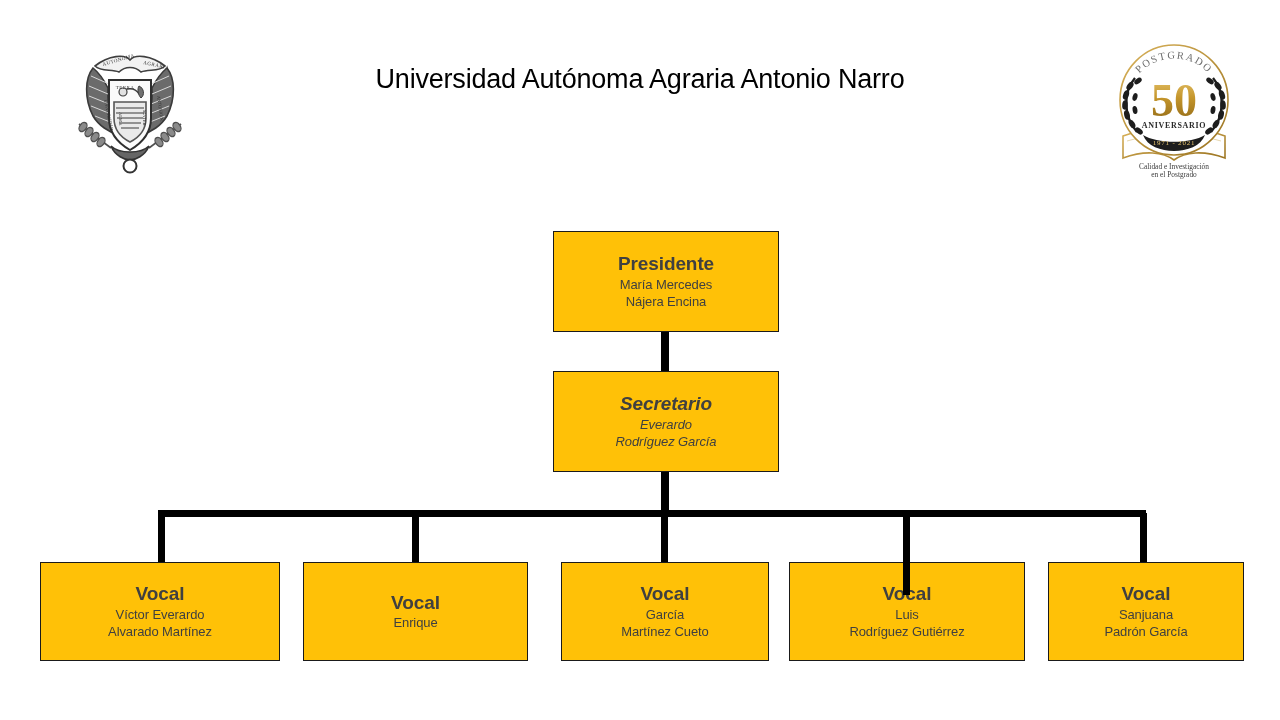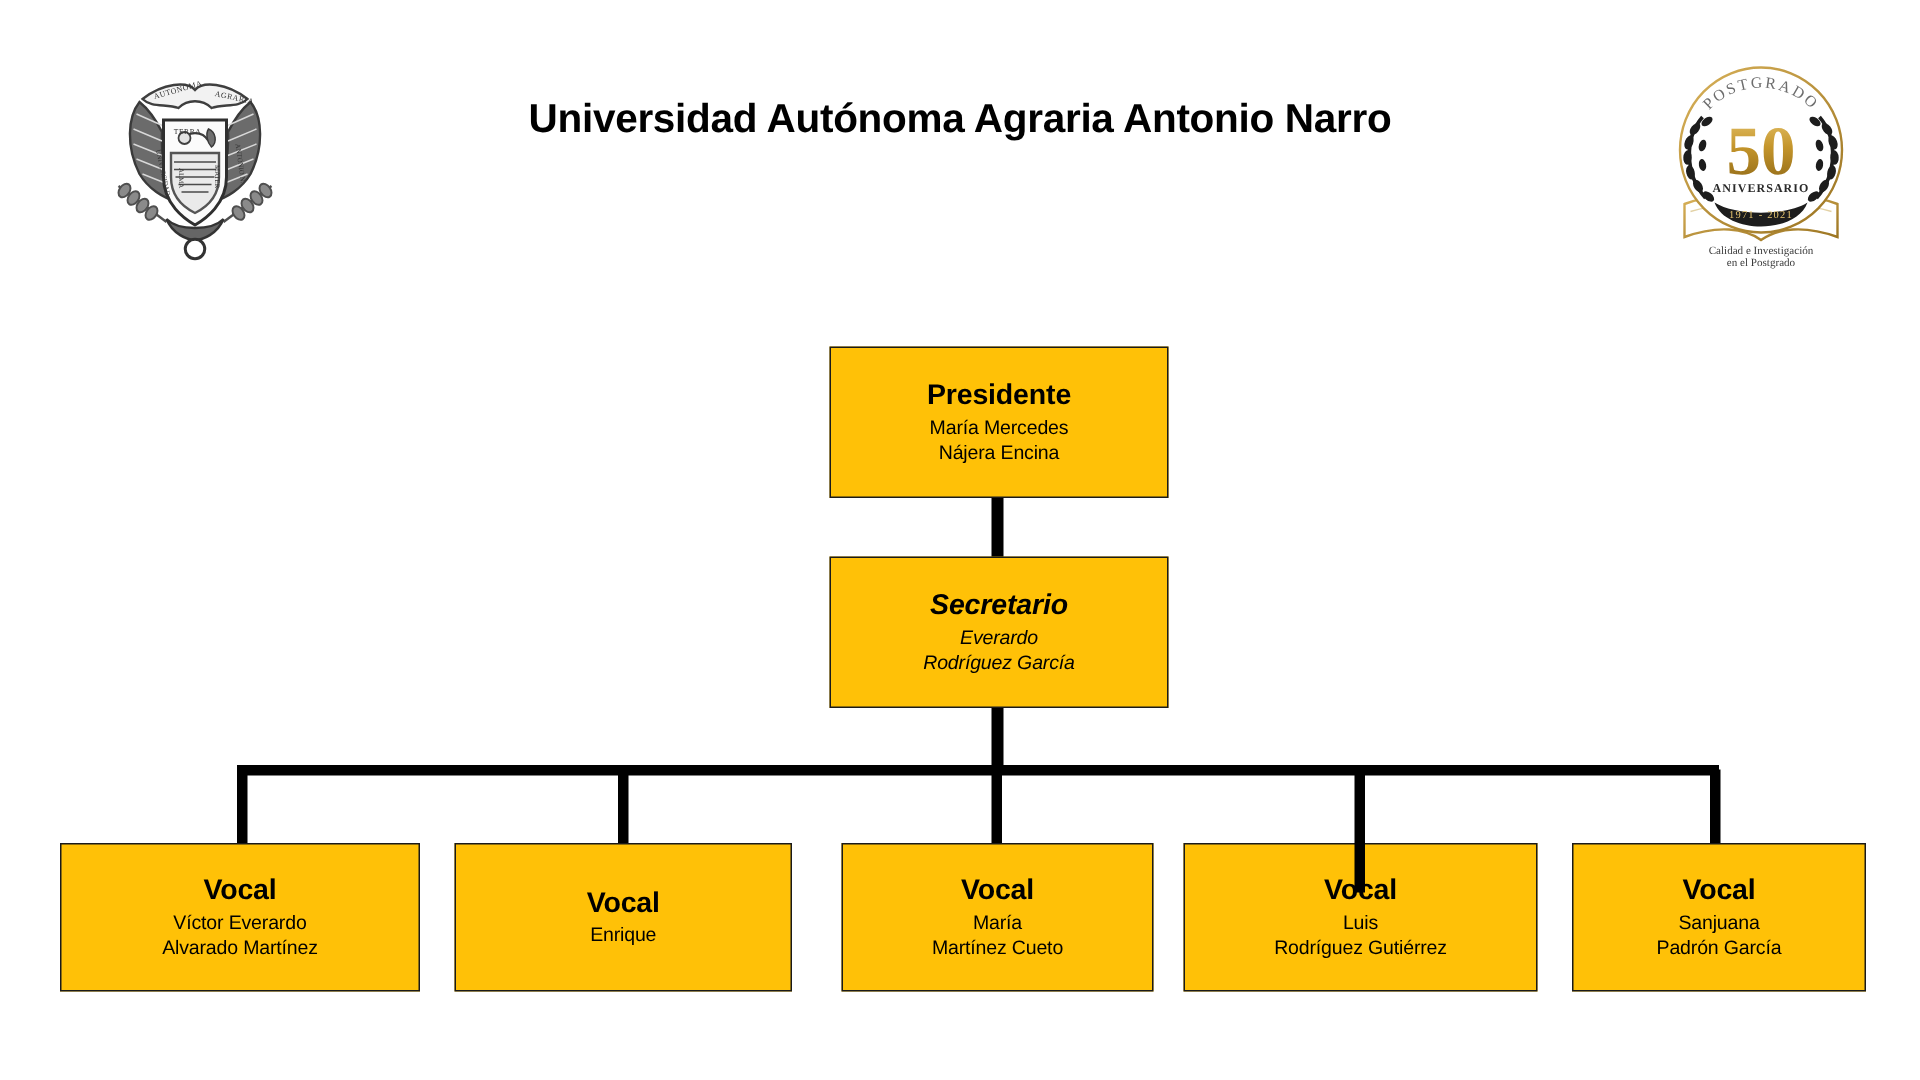--- a/index.html
+++ b/index.html
@@ -11,21 +11,21 @@
     position:relative;
   }
   #page{position:absolute;left:0;top:0;width:1280px;height:720px;}
 
   
   #header-title{
     position:absolute;
     left:235px; top:62px; width:810px;
     text-align:center;
     font-size:27px;
-    font-weight:bold;
+    font-weight:normal;
     color:#000000;
     line-height:1.28;
     letter-spacing:-0.2px;
   }
   #header-title .line{display:block;white-space:nowrap;}
 
   
   #seal-logo{
     position:absolute;
     left:63px; top:42px;
@@ -50,21 +50,21 @@
   
   .node{
     position:absolute;
     background:#FFC107;
     border:1px solid #1a1a1a;
     box-sizing:border-box;
     display:flex;
     flex-direction:column;
     align-items:center;
     justify-content:center;
-    color:#000000;
+    color:#404040;
     text-align:center;
     line-height:1.30;
   }
   .node .role{
     font-weight:bold;
     font-size:19px;
     letter-spacing:-0.1px;
   }
   .node .nm{
     font-weight:normal;
@@ -267,21 +267,21 @@
     <span class="nm">Alvarado Martínez</span>
   </div>
 
   <div class="node" id="node-vocal-2">
     <span class="role">Vocal</span>
     <span class="nm">Enrique</span>
   </div>
 
   <div class="node" id="node-vocal-3">
     <span class="role">Vocal</span>
-    <span class="nm">María</span>
+    <span class="nm">García</span>
     <span class="nm">Martínez Cueto</span>
   </div>
 
   <div class="node" id="node-vocal-4">
     <span class="role">Vocal</span>
     <span class="nm">Luis</span>
     <span class="nm">Rodríguez Gutiérrez</span>
   </div>
 
   <div class="node" id="node-vocal-5">

